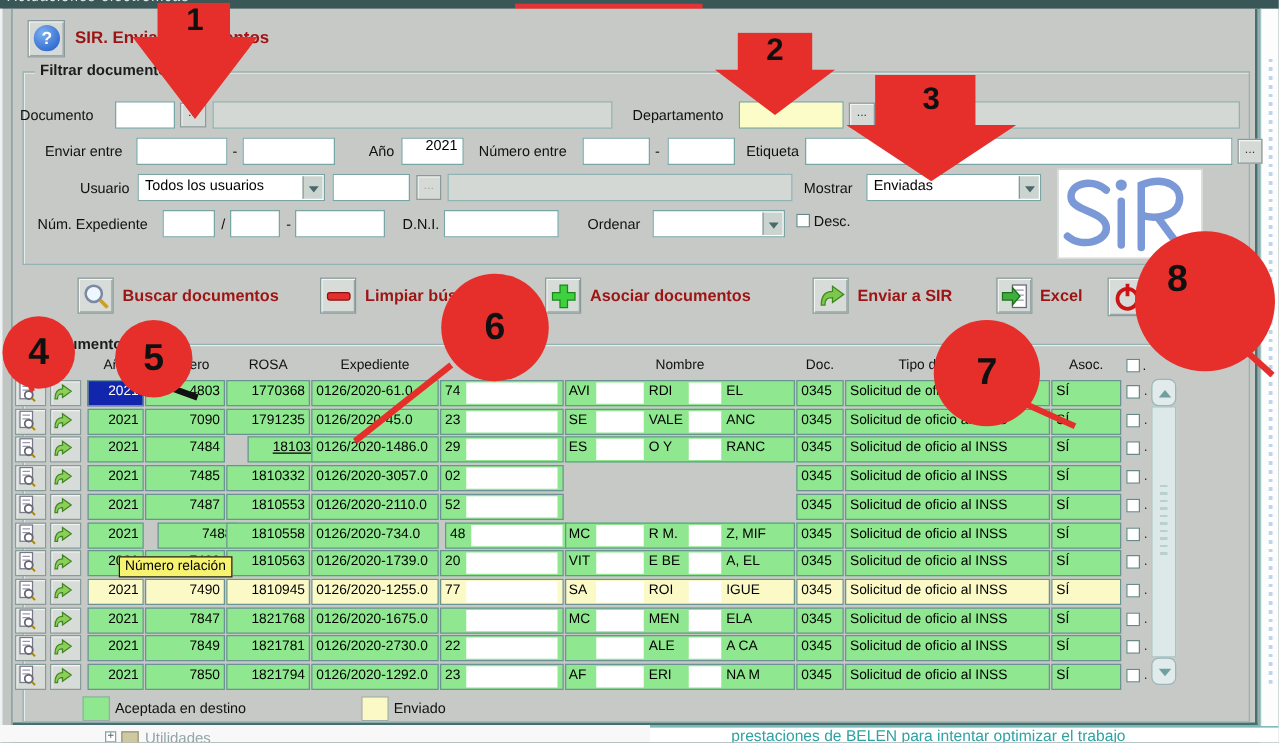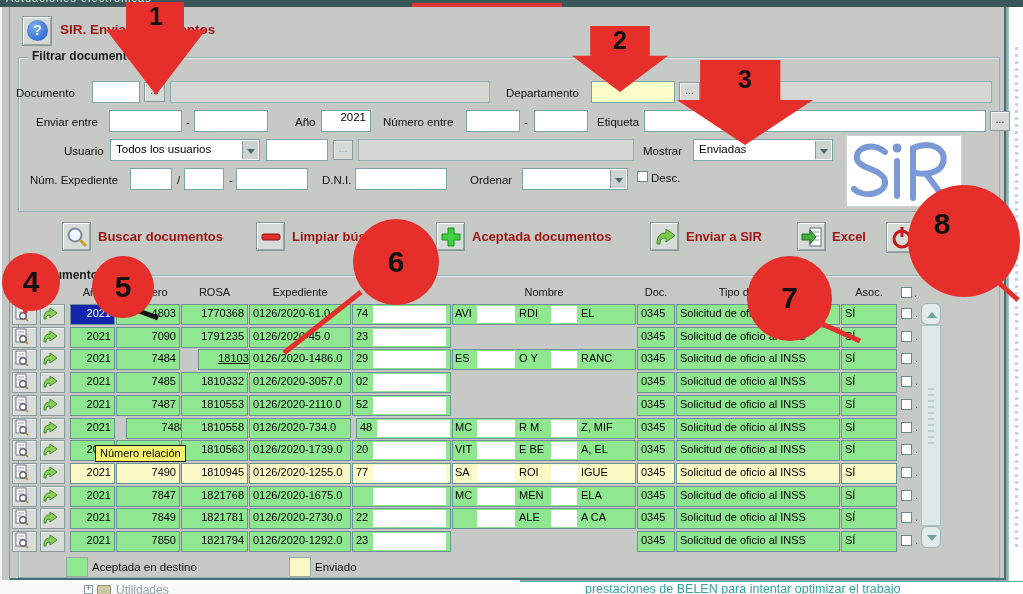--- a/index.html
+++ b/index.html
@@ -186,21 +186,21 @@
   <svg width="24" height="24" viewBox="0 0 24 24">
       <rect x="3" y="9" width="18" height="6" rx="2" fill="#e03030" stroke="#901010"></rect>
     </svg>
 </div>
 <div class="abs tool-lbl" style="left:292px; top:229px;">Limpiar búsqueda</div>
 <div class="abs tool-btn" style="left:436px; top:222px;">
   <svg width="24" height="24" viewBox="0 0 24 24">
       <path d="M9 3h6v6h6v6h-6v6H9v-6H3V9h6z" fill="#3fd03f" stroke="#188818"></path>
     </svg>
 </div>
-<div class="abs tool-lbl" style="left:472px; top:229px;">Aceptada documentos</div>
+<div class="abs tool-lbl" style="left:472px; top:229px;">Asociar documentos</div>
 <div class="abs tool-btn" style="left:650px; top:222px;">
   <svg width="24" height="24" viewBox="0 0 24 24">
       <path d="M4 19 C4 10 8 8 13 8 L13 4 L22 10.5 L13 17 L13 13 C9 13 7 14 7 19 Z" fill="#7cc84a" stroke="#3e8822"></path>
     </svg>
 </div>
 <div class="abs tool-lbl" style="left:686px; top:229px;">Enviar a SIR</div>
 <div class="abs tool-btn" style="left:797px; top:222px;">
   <svg width="24" height="24" viewBox="0 0 24 24">
       <rect x="10" y="3" width="11" height="18" fill="#fff" stroke="#667"></rect>
       <line x1="12" y1="7" x2="19" y2="7" stroke="#99a"></line>
@@ -271,20 +271,27 @@
           <line x1="12.5" y1="13.5" x2="15" y2="16" stroke="#a80" stroke-width="1.6"></line>
         </svg></div>
       <div class="row-btn" style="left: 40px;"><svg width="18" height="17" viewBox="0 0 18 17">
           <path d="M3 14 C3 7 6 6 9 6 L9 3 L16 8 L9 13 L9 10 C6 10 5 11 5 14 Z" fill="#8cce58" stroke="#3e8822"></path>
         </svg></div>
       <div class="cell green num" style="left: 70px; width: 45px;">2021</div>
       <div class="cell green num" style="left: 116px; width: 64px;">7090</div>
       <div class="cell green num" style="left: 181px; width: 67px;">1791235</div>
       <div class="cell green" style="left: 249px; width: 102px;">0126/2020-45.0</div>
       <div class="cell green" style="left: 352px; width: 99px;">23<span class="patch" style="left: 20px; right: 4px;"></span></div>
+      <div class="cell green" style="left: 452px; width: 184px;">
+        <span class="frag" style="left: 2px;">SE</span>
+        <span class="frag" style="left: 66px;">VALE</span>
+        <span class="frag" style="left: 128px;">ANC</span>
+        <span class="patch" style="left: 24px; width: 38px;"></span>
+        <span class="patch" style="left: 98px; width: 26px;"></span>
+      </div>
       <div class="cell green" style="left: 637px; width: 38px;">0345</div>
       <div class="cell green" style="left: 676px; width: 164px;">Solicitud de oficio al INSS</div>
       <div class="cell green" style="left: 841px; width: 56px;">SÍ</div>
       <div class="cbox abs" style="left: 901px; top: 5px;"></div>
       <span class="rowdot" style="left: 915px; top: 4px;">.</span>
     </div>
     <div class="trow" style="top: 45.44px;">
       <div class="row-btn" style="left: 12px;"><svg width="17" height="17" viewBox="0 0 17 17">
           <rect x="3" y="1" width="10" height="13" fill="#fff" stroke="#778"></rect>
           <line x1="5" y1="4" x2="11" y2="4" stroke="#99a"></line>
@@ -511,20 +518,27 @@
           <line x1="12.5" y1="13.5" x2="15" y2="16" stroke="#a80" stroke-width="1.6"></line>
         </svg></div>
       <div class="row-btn" style="left: 40px;"><svg width="18" height="17" viewBox="0 0 18 17">
           <path d="M3 14 C3 7 6 6 9 6 L9 3 L16 8 L9 13 L9 10 C6 10 5 11 5 14 Z" fill="#8cce58" stroke="#3e8822"></path>
         </svg></div>
       <div class="cell green num" style="left: 70px; width: 45px;">2021</div>
       <div class="cell green num" style="left: 116px; width: 64px;">7850</div>
       <div class="cell green num" style="left: 181px; width: 67px;">1821794</div>
       <div class="cell green" style="left: 249px; width: 102px;">0126/2020-1292.0</div>
       <div class="cell green" style="left: 352px; width: 99px;">23<span class="patch" style="left: 20px; right: 4px;"></span></div>
+      <div class="cell green" style="left: 452px; width: 184px;">
+        <span class="frag" style="left: 2px;">AF</span>
+        <span class="frag" style="left: 66px;">ERI</span>
+        <span class="frag" style="left: 128px;">NA M</span>
+        <span class="patch" style="left: 24px; width: 38px;"></span>
+        <span class="patch" style="left: 98px; width: 26px;"></span>
+      </div>
       <div class="cell green" style="left: 637px; width: 38px;">0345</div>
       <div class="cell green" style="left: 676px; width: 164px;">Solicitud de oficio al INSS</div>
       <div class="cell green" style="left: 841px; width: 56px;">SÍ</div>
       <div class="cbox abs" style="left: 901px; top: 5px;"></div>
       <span class="rowdot" style="left: 915px; top: 4px;">.</span>
     </div>
   </div>
 
 <div class="sb-btn" id="sb-up" style="top:303px;"></div>
 <div id="sb-track">

